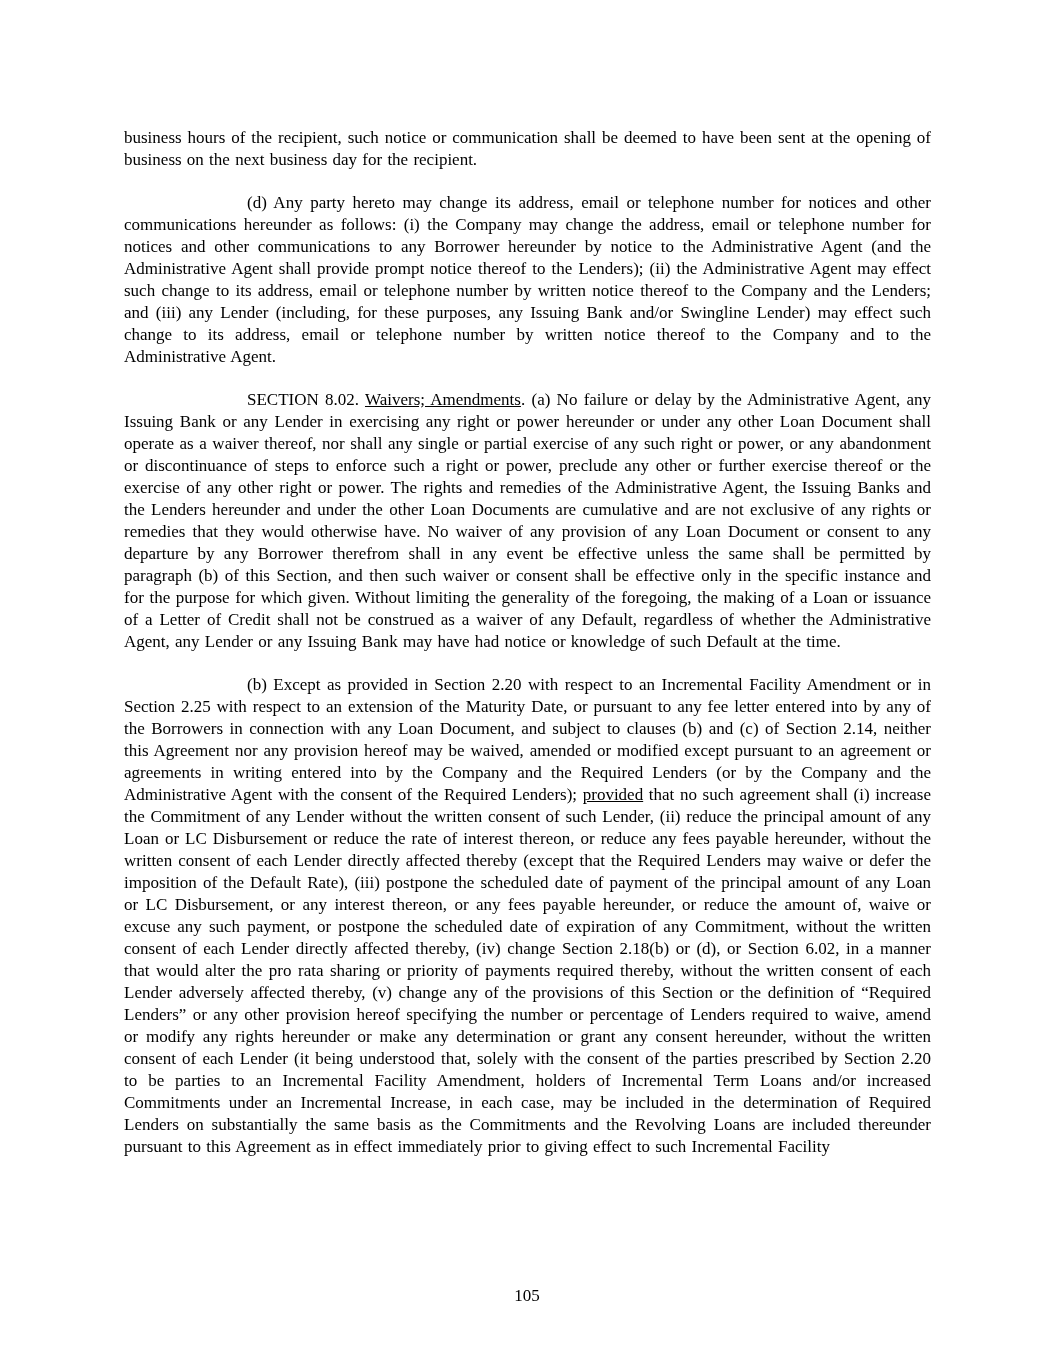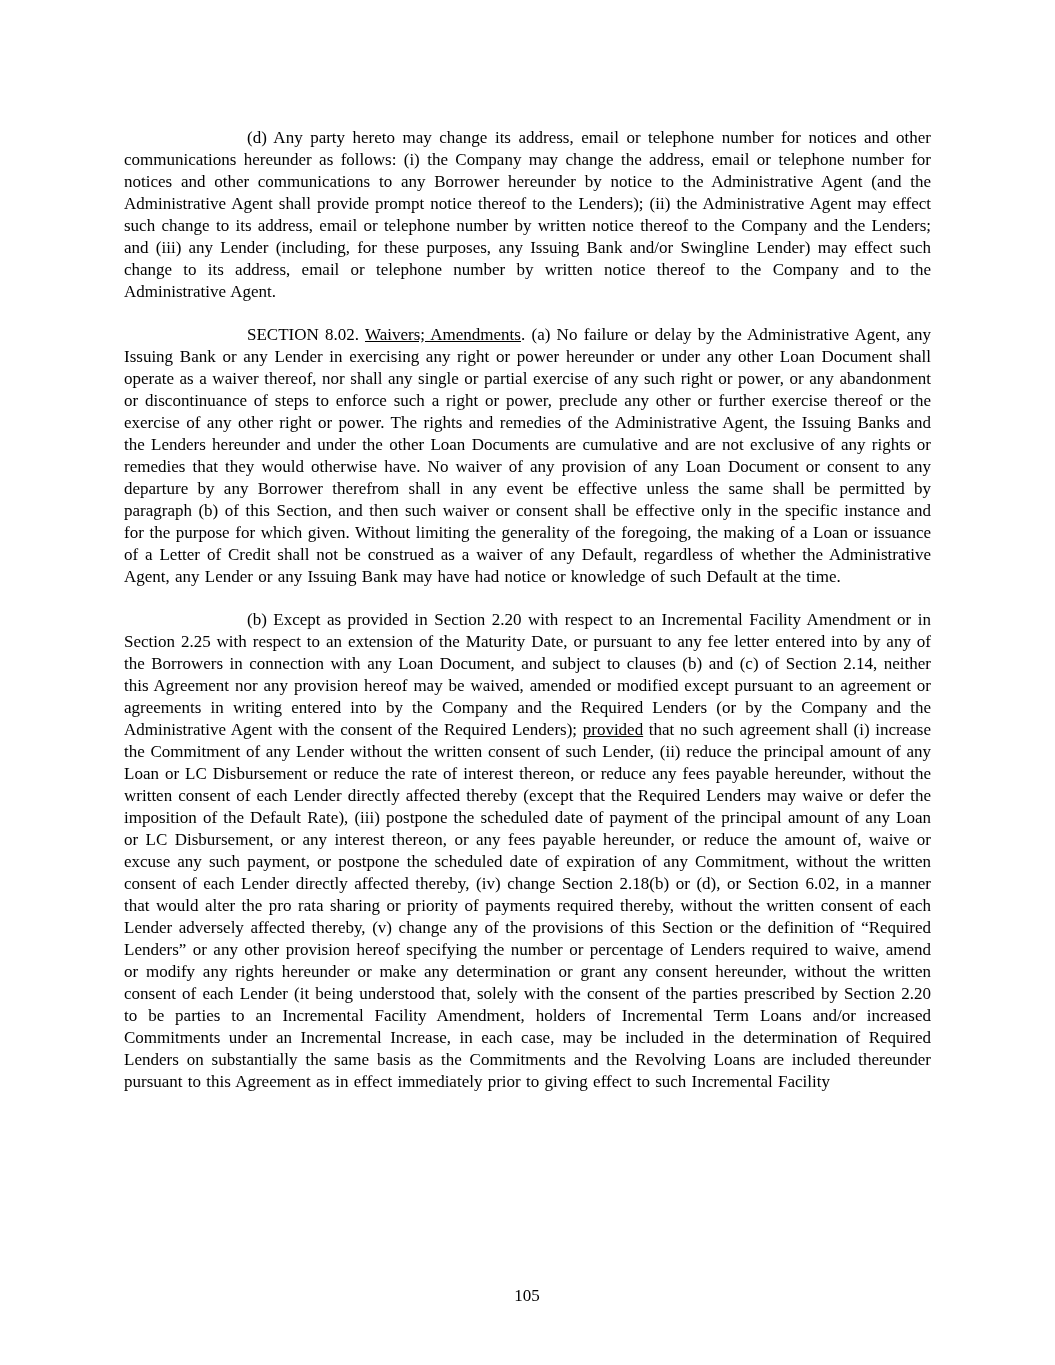--- a/index.html
+++ b/index.html
@@ -46,20 +46,21 @@
     font-size: 17px;
     line-height: 22px;
   }
 </style>
 </head>
 <body>
 
 <div class="page">
   <div class="content">
 
+    <p class="para no-indent"><span>business hours of the recipient, such notice or communication shall be deemed to have been sent at the opening of business on the next business day for the recipient.</span></p>
 
     <p class="para"><span>(d)  Any party hereto may change its address, email or telephone number for notices and other communications hereunder as follows: (i) the Company may change the address, email or telephone number for notices and other communications to any Borrower hereunder by notice to the Administrative Agent (and the Administrative Agent shall provide prompt notice thereof to the Lenders); (ii) the Administrative Agent may effect such change to its address, email or telephone number by written notice thereof to the Company and the Lenders; and (iii) any Lender (including, for these purposes, any Issuing Bank and/or Swingline Lender) may effect such change to its address, email or telephone number by written notice thereof to the Company and to the Administrative Agent.</span></p>
 
     <p class="para"><span>SECTION 8.02.  </span><span class="u">Waivers; Amendments</span><span>.  (a)  No failure or delay by the Administrative Agent, any Issuing Bank or any Lender in exercising any right or power hereunder or under any other Loan Document shall operate as a waiver thereof, nor shall any single or partial exercise of any such right or power, or any abandonment or discontinuance of steps to enforce such a right or power, preclude any other or further exercise thereof or the exercise of any other right or power.  The rights and remedies of the Administrative Agent, the Issuing Banks and the Lenders hereunder and under the other Loan Documents are cumulative and are not exclusive of any rights or remedies that they would otherwise have.  No waiver of any provision of any Loan Document or consent to any departure by any Borrower therefrom shall in any event be effective unless the same shall be permitted by paragraph (b) of this Section, and then such waiver or consent shall be effective only in the specific instance and for the purpose for which given.  Without limiting the generality of the foregoing, the making of a Loan or issuance of a Letter of Credit shall not be construed as a waiver of any Default, regardless of whether the Administrative Agent, any Lender or any Issuing Bank may have had notice or knowledge of such Default at the time.</span></p>
 
     <p class="para"><span>(b) Except as provided in Section 2.20 with respect to an Incremental Facility Amendment or in Section 2.25 with respect to an extension of the Maturity Date, or pursuant to any fee letter entered into by any of the Borrowers in connection with any Loan Document, and subject to clauses (b) and (c) of Section 2.14, neither this Agreement nor any provision hereof may be waived, amended or modified except pursuant to an agreement or agreements in writing entered into by the Company and the Required Lenders (or by the Company and the Administrative Agent with the consent of the Required Lenders); </span><span class="u">provided</span><span> that no such agreement shall (i) increase the Commitment of any Lender without the written consent of such Lender, (ii) reduce the principal amount of any Loan or LC Disbursement or reduce the rate of interest thereon, or reduce any fees payable hereunder, without the written consent of each Lender directly affected thereby (except that the Required Lenders may waive or defer the imposition of the Default Rate), (iii) postpone the scheduled date of payment of the principal amount of any Loan or LC Disbursement, or any interest thereon, or any fees payable hereunder, or reduce the amount of, waive or excuse any such payment, or postpone the scheduled date of expiration of any Commitment, without the written consent of each Lender directly affected thereby, (iv) change Section 2.18(b) or (d), or Section 6.02, in a manner that would alter the pro rata sharing or priority of payments required thereby, without the written consent of each Lender adversely affected thereby, (v) change any of the provisions of this Section or the definition of “Required Lenders” or any other provision hereof specifying the number or percentage of Lenders required to waive, amend or modify any rights hereunder or make any determination or grant any consent hereunder, without the written consent of each Lender (it being understood that, solely with the consent of the parties prescribed by Section 2.20 to be parties to an Incremental Facility Amendment, holders of Incremental Term Loans and/or increased Commitments under an Incremental Increase, in each case, may be included in the determination of Required Lenders on substantially the same basis as the Commitments and the Revolving Loans are included thereunder pursuant to this Agreement as in effect immediately prior to giving effect to such Incremental Facility</span></p>
 
   </div>
 
   <div class="page-number">105</div>

